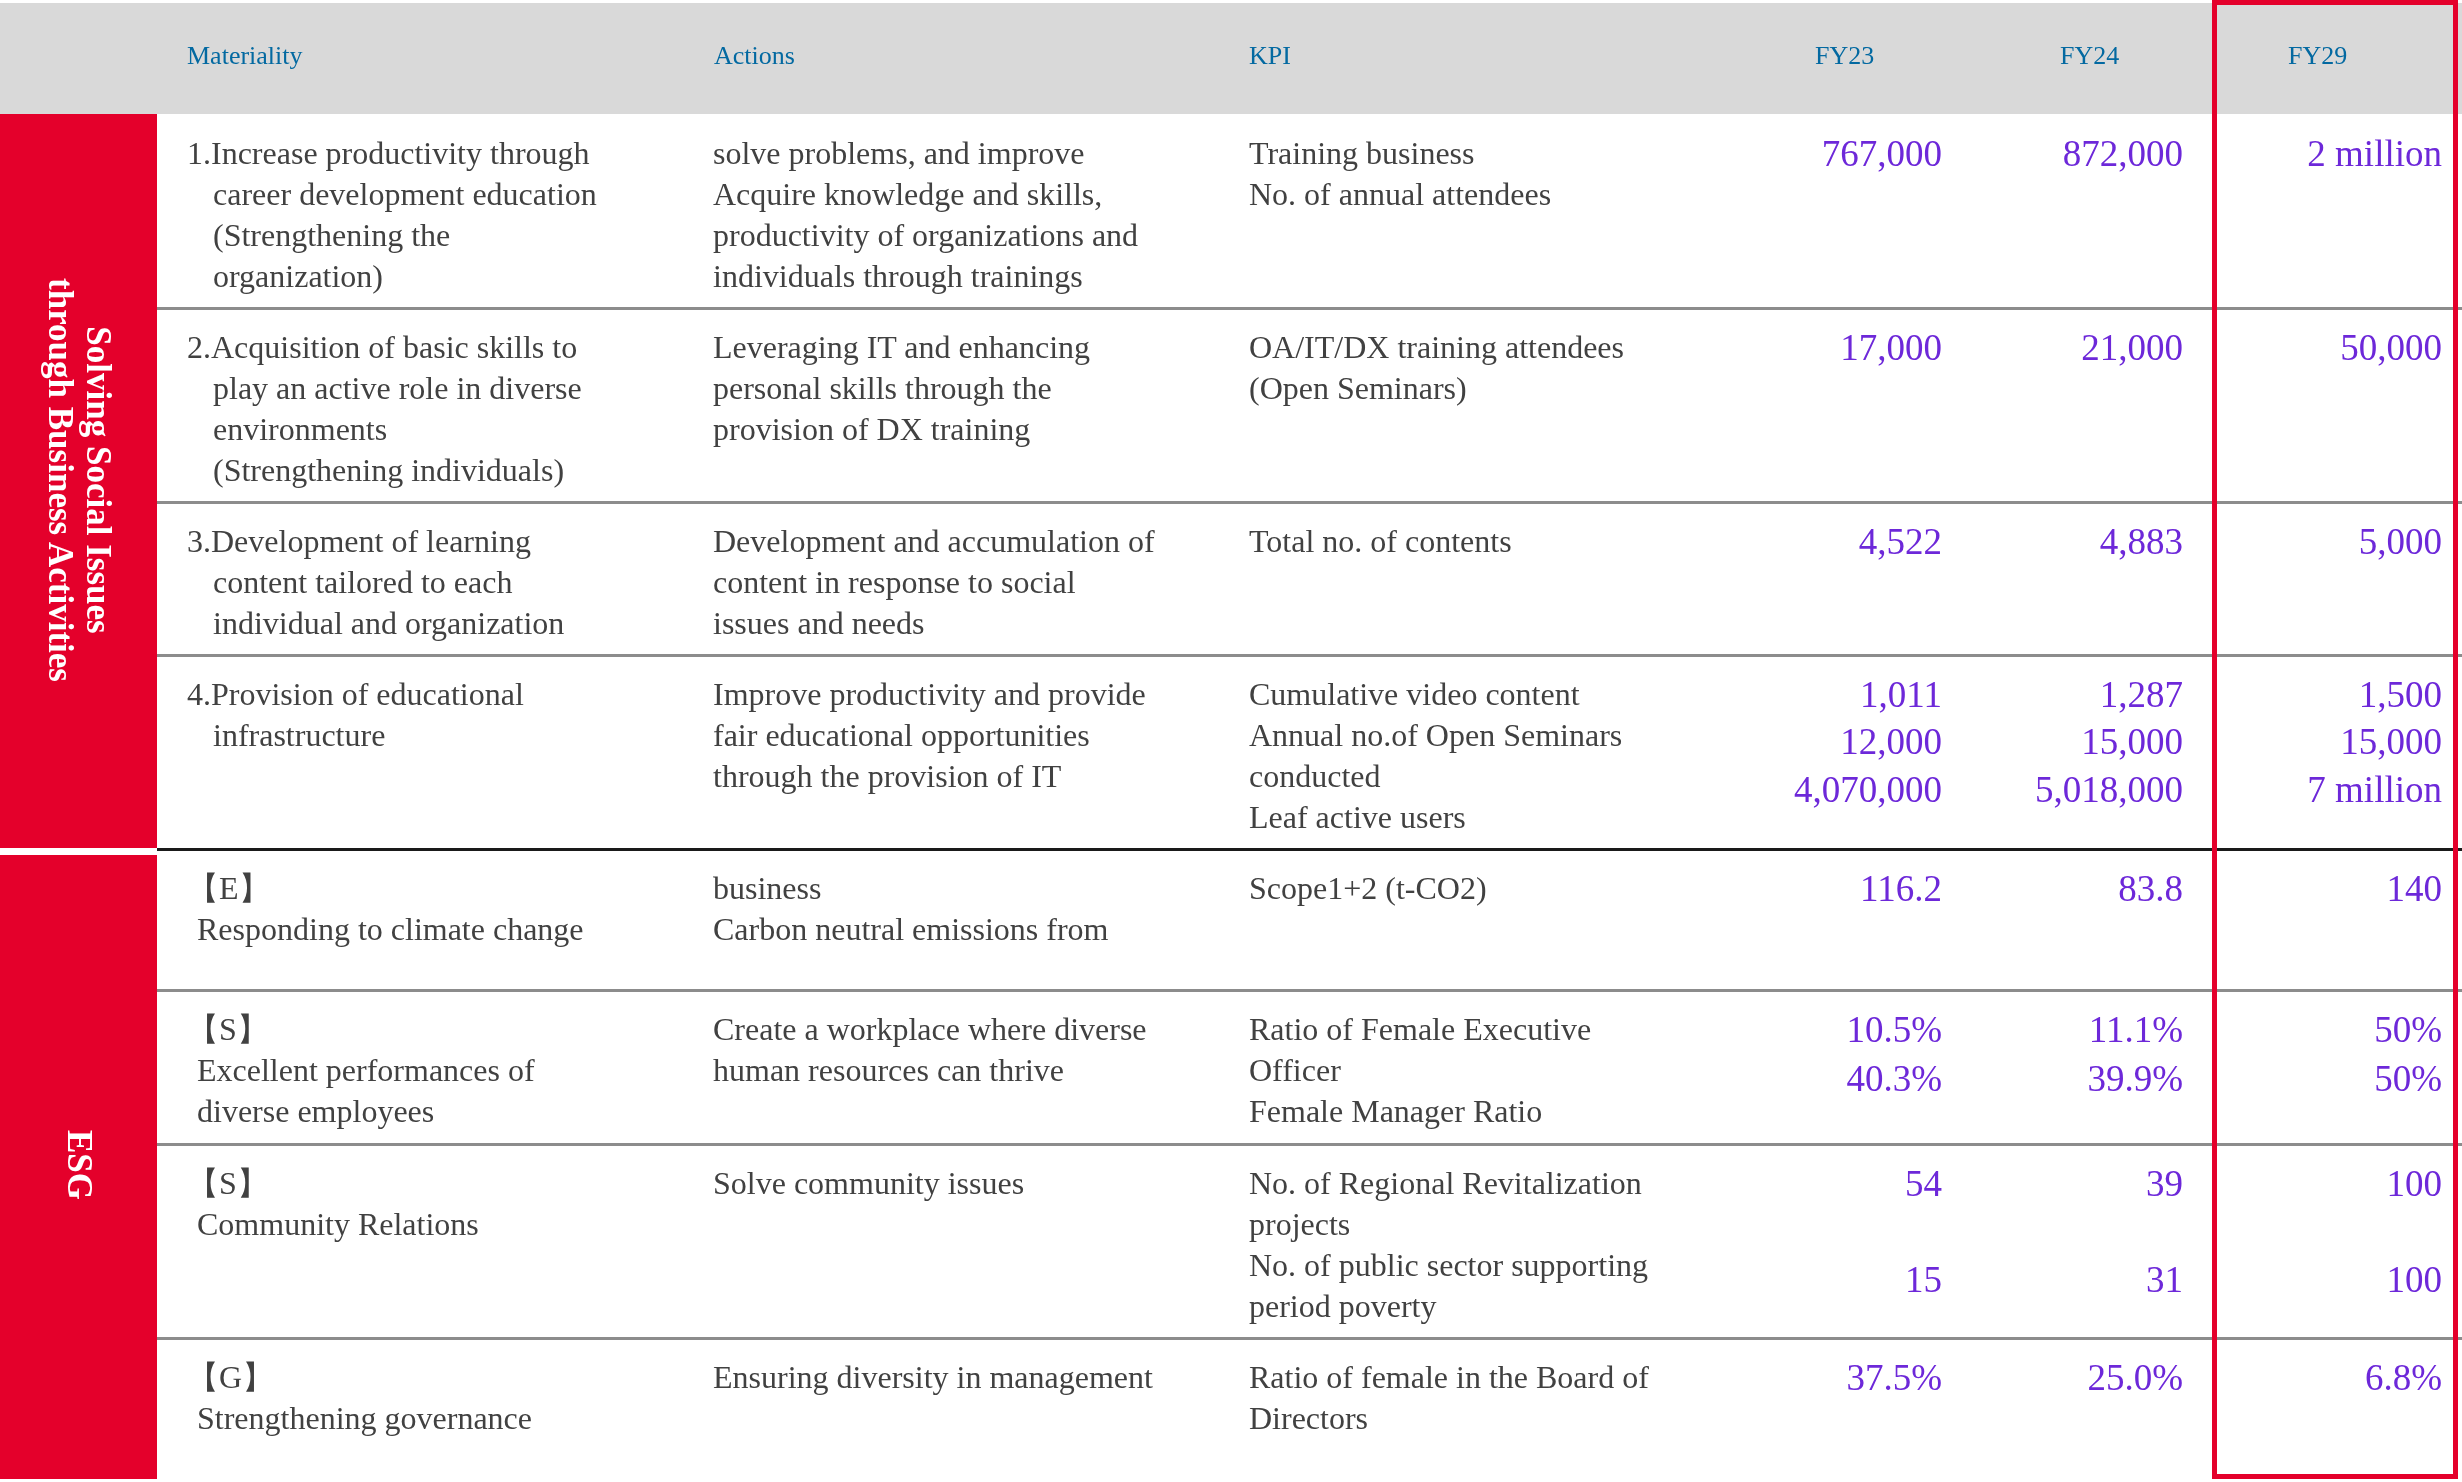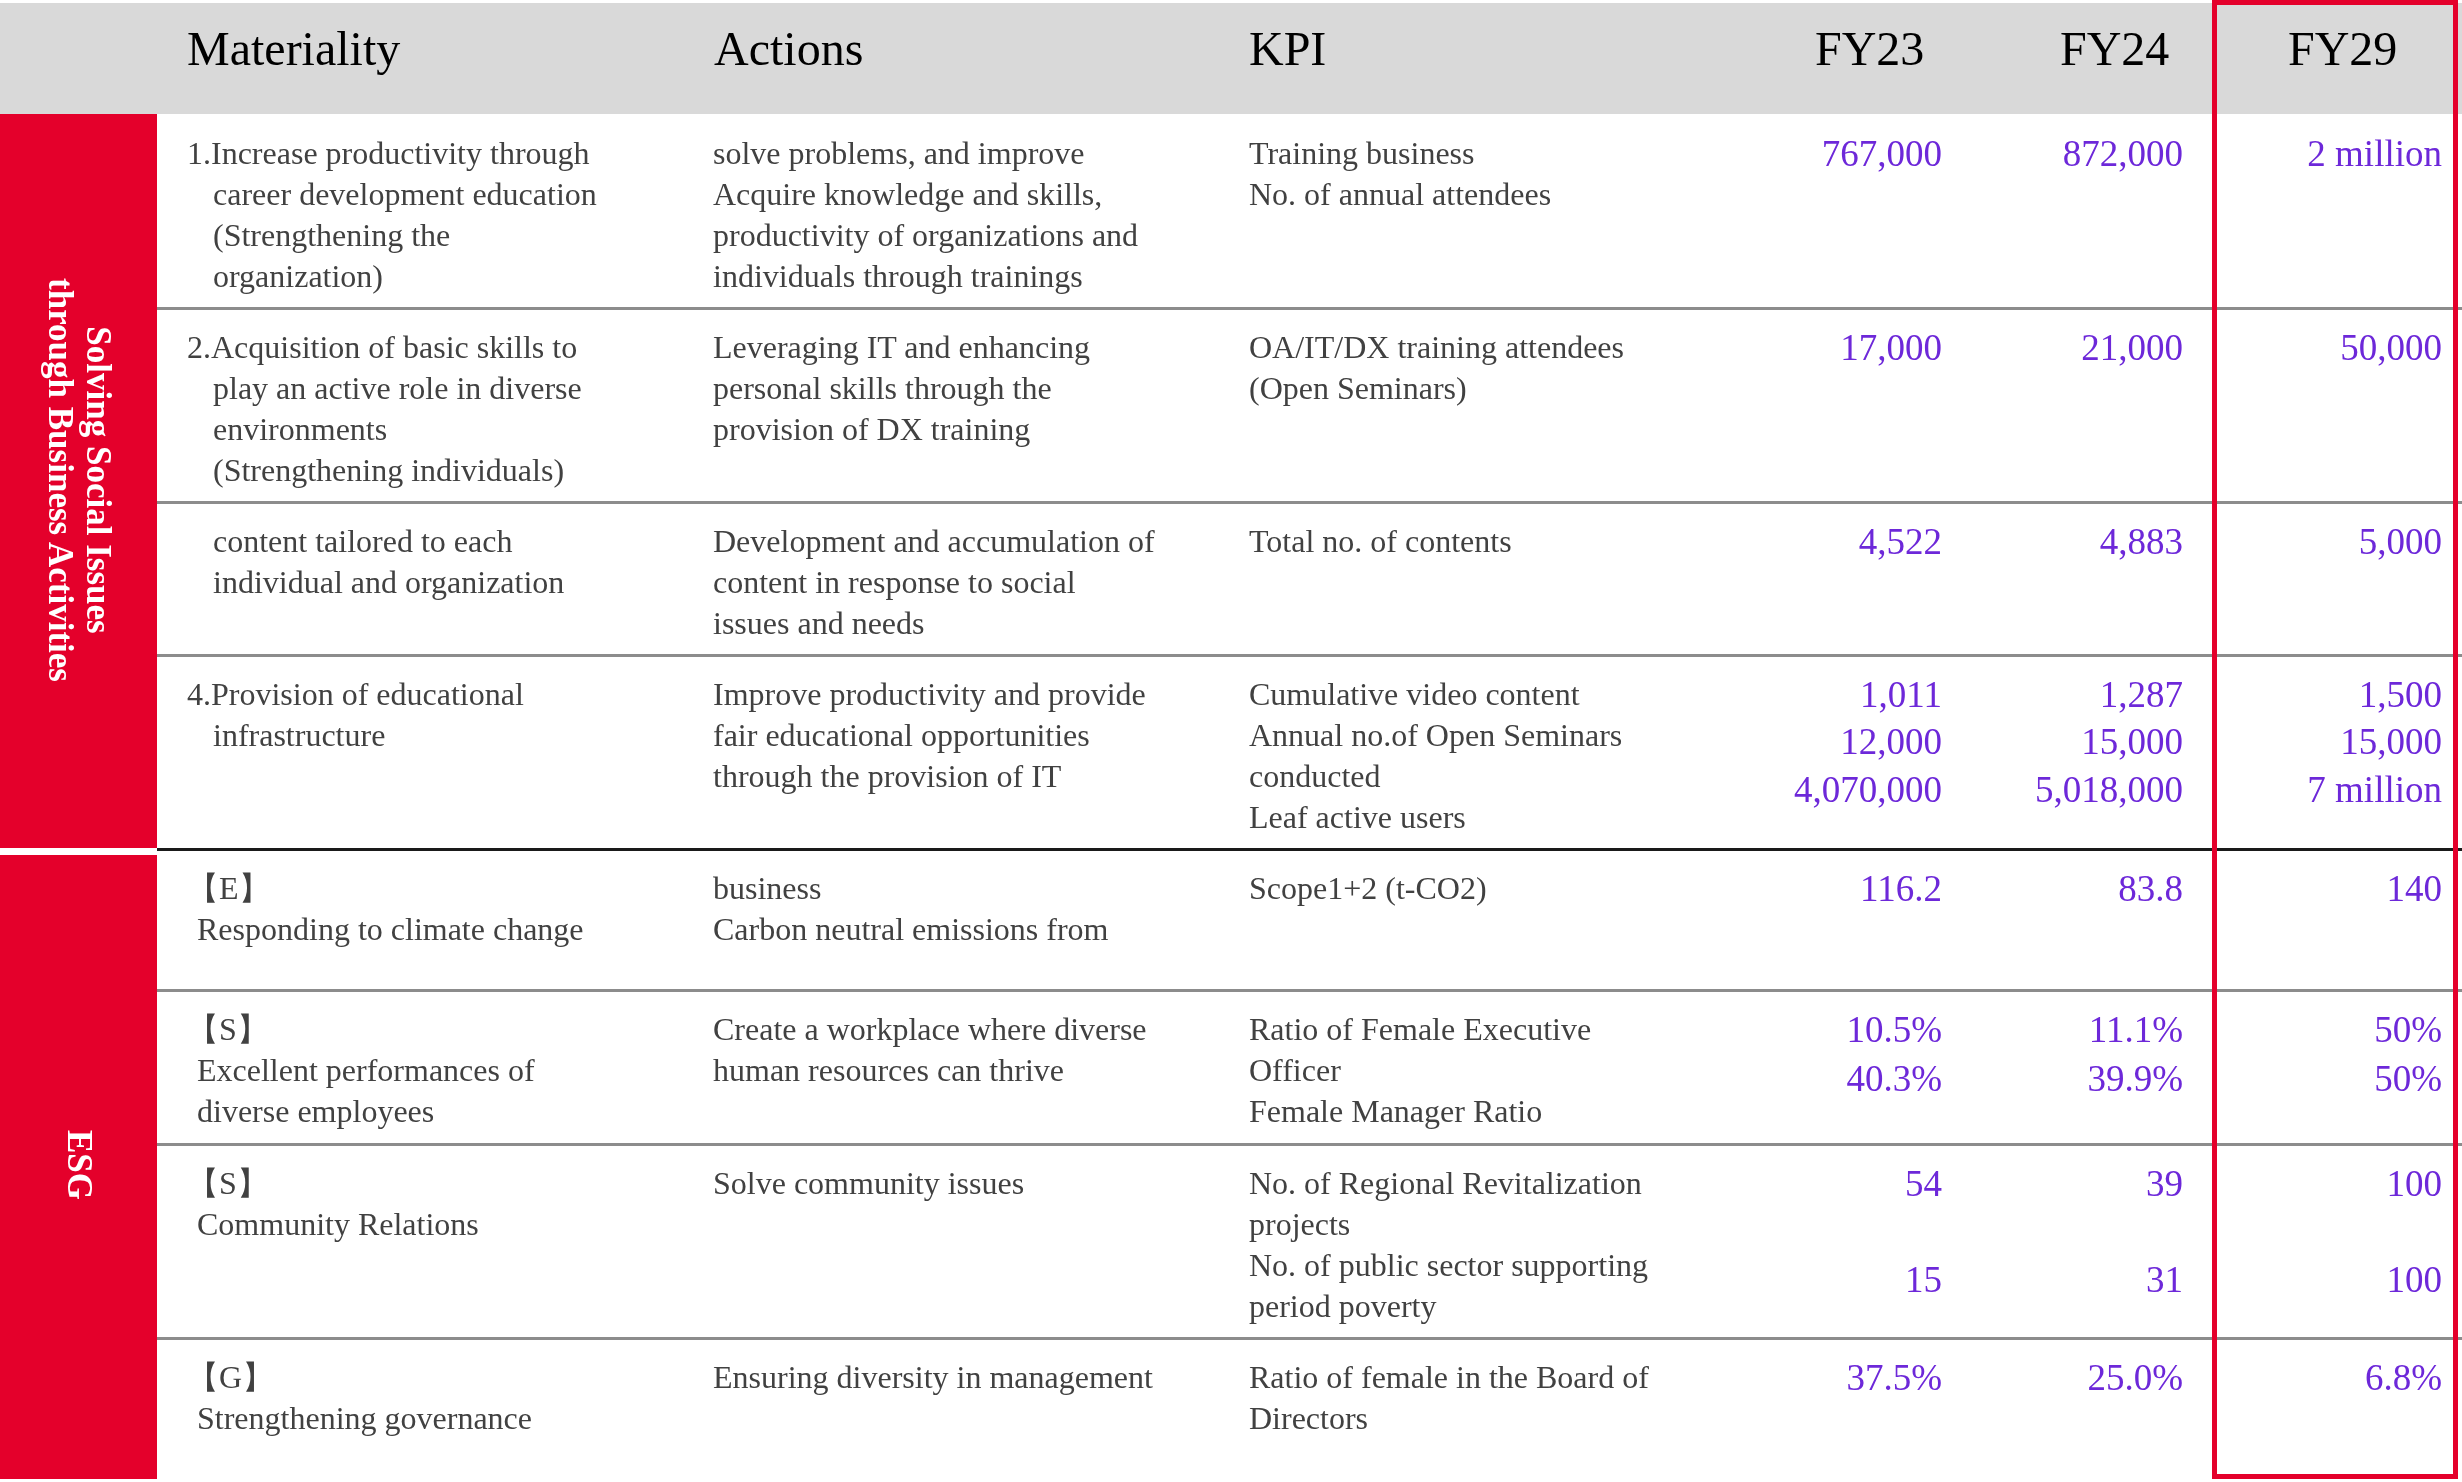--- a/index.html
+++ b/index.html
@@ -1,19 +1,19 @@
 <!DOCTYPE html>
 <html style="font-size:13.3px"><head>
 <meta charset="utf-8">
 <style>
   html, body { margin: 0; padding: 0; background: #ffffff; }
   body { width: 2462px; height: 1483px; position: relative; overflow: hidden;
          font-family: "Liberation Serif", "DejaVu Serif", serif; color: #414141; }
   .header { position: absolute; left: 0; top: 3.3px; width: 2462px; height: 111px; background: #d9d9d9; }
-  .hcell { position: absolute; top: 24px; font-size: 48px; line-height: 43px; color: #000000; white-space: nowrap; }
+  .hcell { position: absolute; top: 31px; font-size: 26px; line-height: 43px; color: #0369a1; white-space: nowrap; }
   .band { position: absolute; left: 0; width: 157px; background: #e4002b; }
   .band-text { position: absolute; color: #ffffff; font-weight: bold; font-size: 35px; line-height: 38px;
                white-space: nowrap; text-align: center; }
   .row { position: absolute; left: 157px; width: 2305px; }
   .divider { position: absolute; left: 157px; width: 2305px; height: 2.5px; background: #8c8c8c; }
   .divider.black { background: #1a1a1a; height: 3.3px; }
   .cell { position: absolute; font-size: 32px; line-height: 41px; color: #414141; }
   .mat { left: 30px; width: 466px; }
   .mat .line { display: block; white-space: nowrap; }
   .mat .indent { padding-left: 26px; }
@@ -110,20 +110,21 @@
       </div>
       <div class="num fy24" style="top: -3.3px;">
         <span class="line">21,000</span>
       </div>
       <div class="num fy29" style="top: -3.3px;">
         <span class="line">50,000</span>
       </div>
     </div>
     <div class="row" style="top: 521px;">
       <div class="cell mat">
+        <span class="line">3.Development of learning</span>
         <span class="line indent">content tailored to each</span>
         <span class="line indent">individual and organization</span>
       </div>
       <div class="cell act">
         <span class="line">Development and accumulation of</span>
         <span class="line">content in response to social</span>
         <span class="line">issues and needs</span>
       </div>
       <div class="cell kpi">
         <span class="line">Total no. of contents</span>

